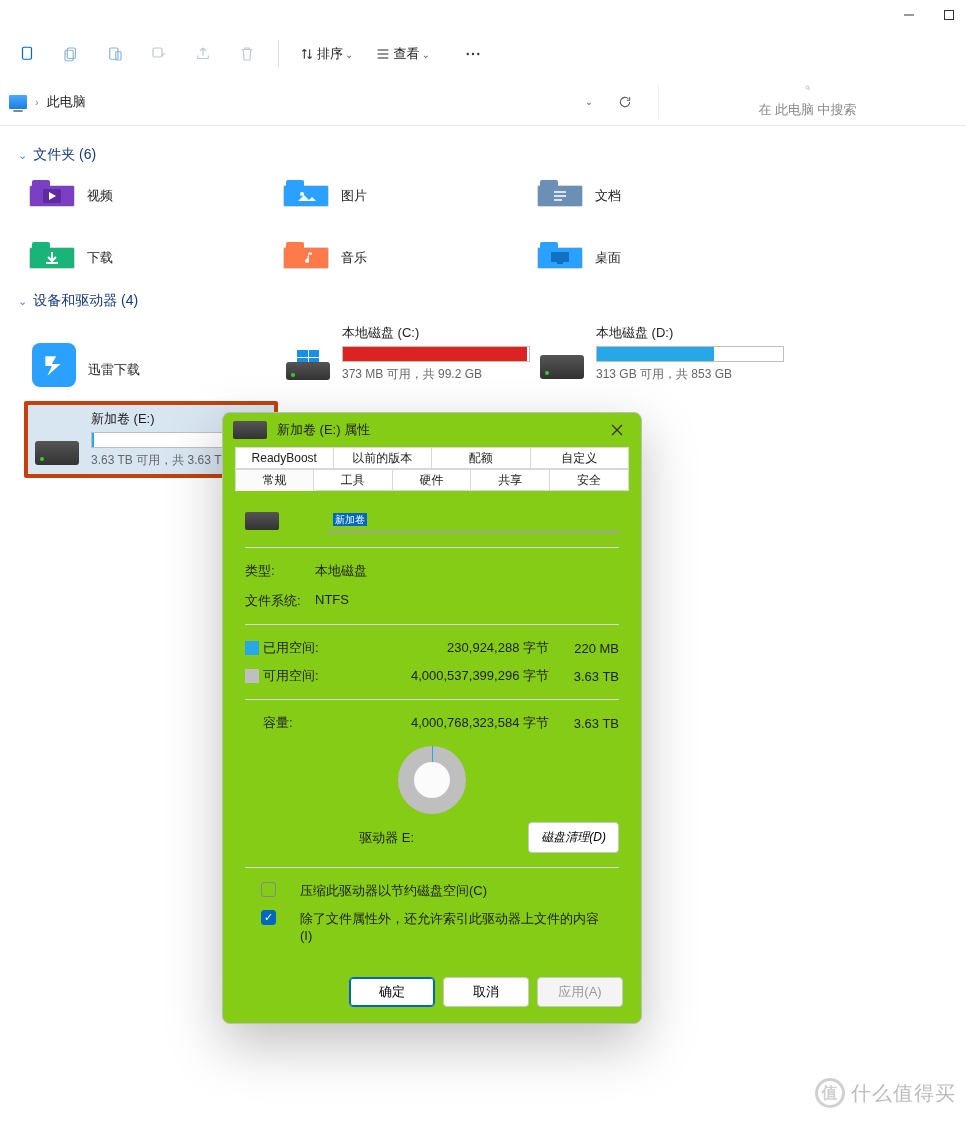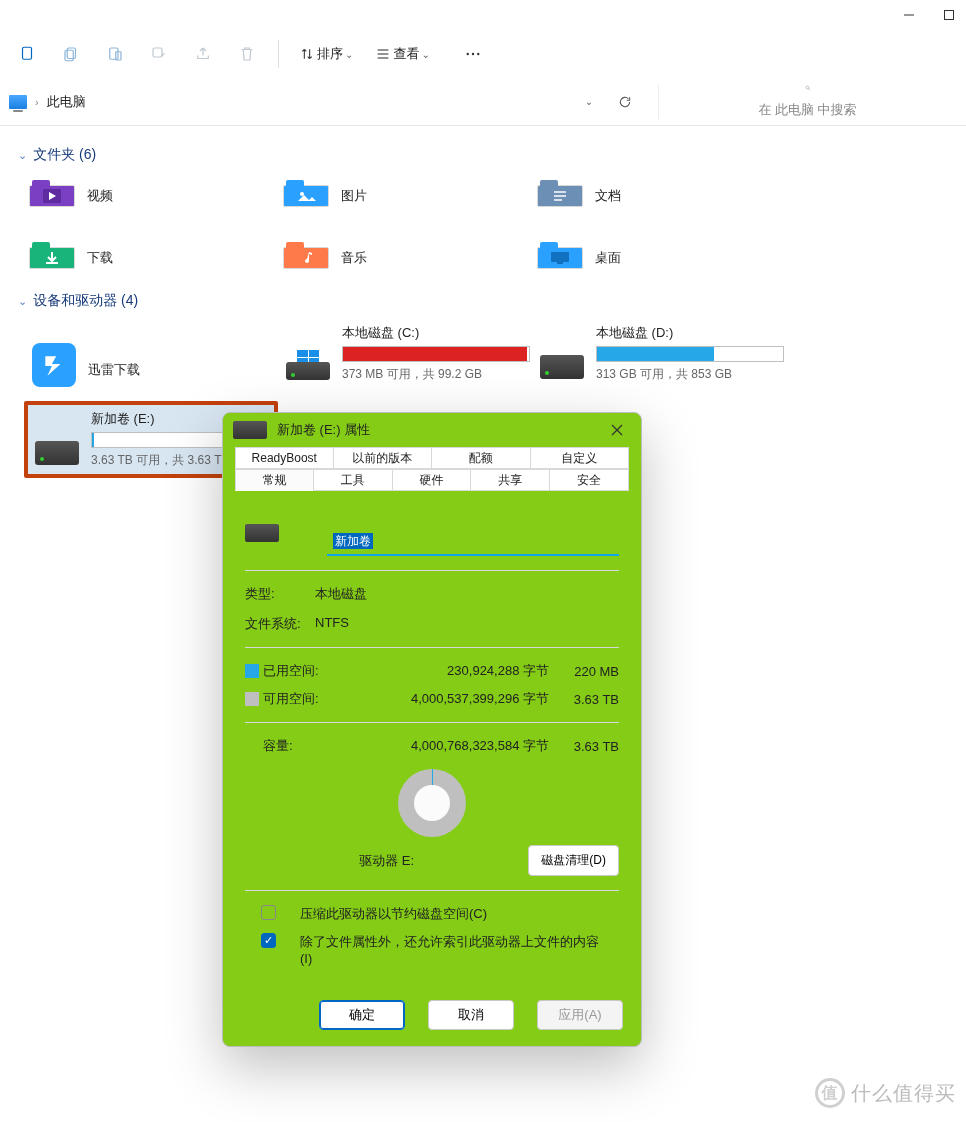--- a/index.html
+++ b/index.html
@@ -64,35 +64,35 @@
   .tabsrow { padding:0 12px; }
   .tabs { display:grid; grid-template-columns:repeat(4,1fr); }
   .tab { height:22px; border:1px solid #d8d8d8; background:#fff; font-size:12px; display:flex;align-items:center;justify-content:center; margin-left:-1px;}
   .tabs .tab:first-child{margin-left:0;}
   .tab.active { background:#fbfbfb; border-bottom-color:#fbfbfb; position:relative; z-index:1;}
   .tab.backrow { border-bottom:1px solid #d8d8d8;}
   .dlg-body { padding:18px 22px 12px; }
   .dlg-row { display:flex; align-items:center; gap:18px; }
   .dlg-sep { height:1px; background:#d8d8d8; margin:14px 0; }
   .drive-small { width:34px;height:18px;background:linear-gradient(#555,#333);border-radius:2px; position:relative;}
-  .nameinput { flex:1; border:none; border-bottom:2px solid #0ea5e9; padding:4px 6px; font-size:12px; background:transparent;margin-top:20px; }
+  .nameinput { flex:1; border:none; border-bottom:2px solid #a3a3a3; padding:4px 6px; font-size:10px; background:transparent; }
   .nameinput .sel { background:#0067c0; color:#fff; padding:1px 2px;}
   .kv { display:grid; grid-template-columns:70px 1fr; row-gap:12px; font-size:13px;}
   .space-grid { display:grid; grid-template-columns:18px 72px 1fr 70px; align-items:center; row-gap:10px; font-size:13px;}
   .sq { width:14px;height:14px; }
   .right { text-align:right; }
   .donut { width:68px;height:68px; border-radius:50%; background:#bfbfbf; position:relative; margin:14px auto 8px; }
   .donut:after{content:"";position:absolute;inset:16px;background:#fbfbfb;border-radius:50%;}
   .donut .slice { position:absolute; inset:0; border-radius:50%; background:conic-gradient(#26a7e8 0deg 2deg, transparent 2deg 360deg);}
   .drv-row { display:flex; align-items:center; margin-top:4px;}
-  .cleanup-btn { margin-left:auto; padding:6px 12px; background:#fff; border:1px solid #c8c8c8; border-radius:4px; font-size:12px;}
+  .cleanup-btn { margin-left:auto; padding:6px 12px; background:#fff; border:1px solid #c8c8c8; border-radius:4px; font-size:12px;font-style:italic;}
   .chk-row { display:flex; align-items:flex-start; gap:24px; font-size:13px; margin:10px 16px;}
   .chkbox { width:15px;height:15px;border:1px solid #888;border-radius:3px;flex-shrink:0;}
   .chkbox.checked { background:#0067c0; border-color:#0067c0; color:#fff; display:flex;align-items:center;justify-content:center;font-size:11px;}
-  .dlg-footer { display:flex; justify-content:flex-end; gap:23px; padding:12px 18px 16px; }
+  .dlg-footer { display:flex; justify-content:flex-end; gap:8px; padding:12px 18px 16px; }
   .dlg-btn { width:86px; height:30px; border:1px solid #c8c8c8; background:#fff; border-radius:4px; font-size:13px;}
   .dlg-btn.default { border-color:#0067c0; box-shadow:0 0 0 1px #0067c0 inset;}
   .dlg-btn.disabled { color:#999; background:#f4f4f4;}
 
   
   .watermark { position:absolute; right:10px; bottom:14px; display:flex; align-items:center; gap:6px; color:#bcbcbc; font-size:20px; font-weight:500; letter-spacing:1px;}
   .watermark .logo { width:30px;height:30px;border:3px solid #d0d0d0;border-radius:50%;display:flex;align-items:center;justify-content:center;color:#d0d0d0;font-size:16px;font-weight:bold;}
 </style>
 </head>
 <body>

